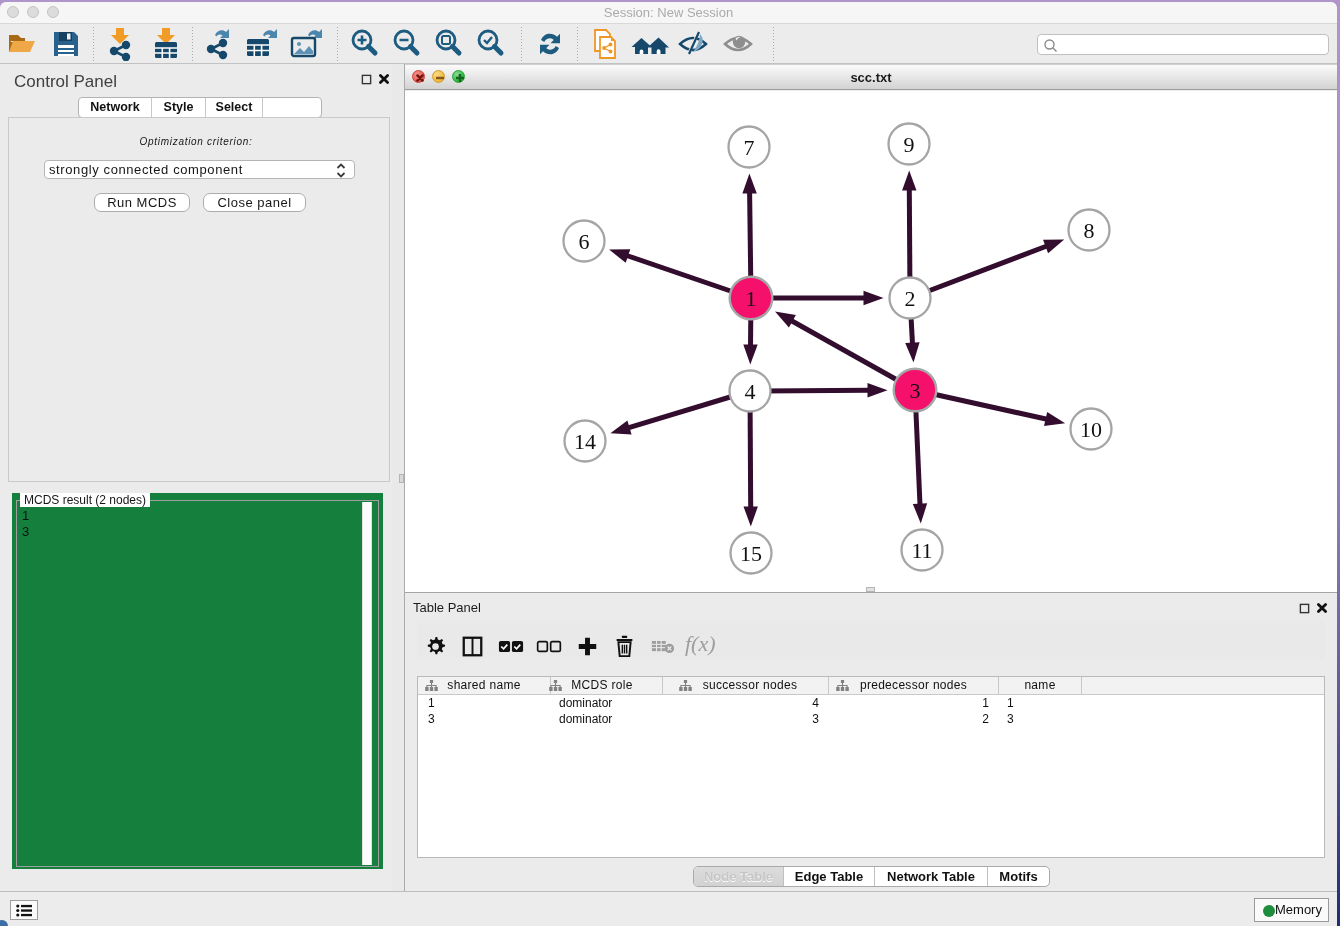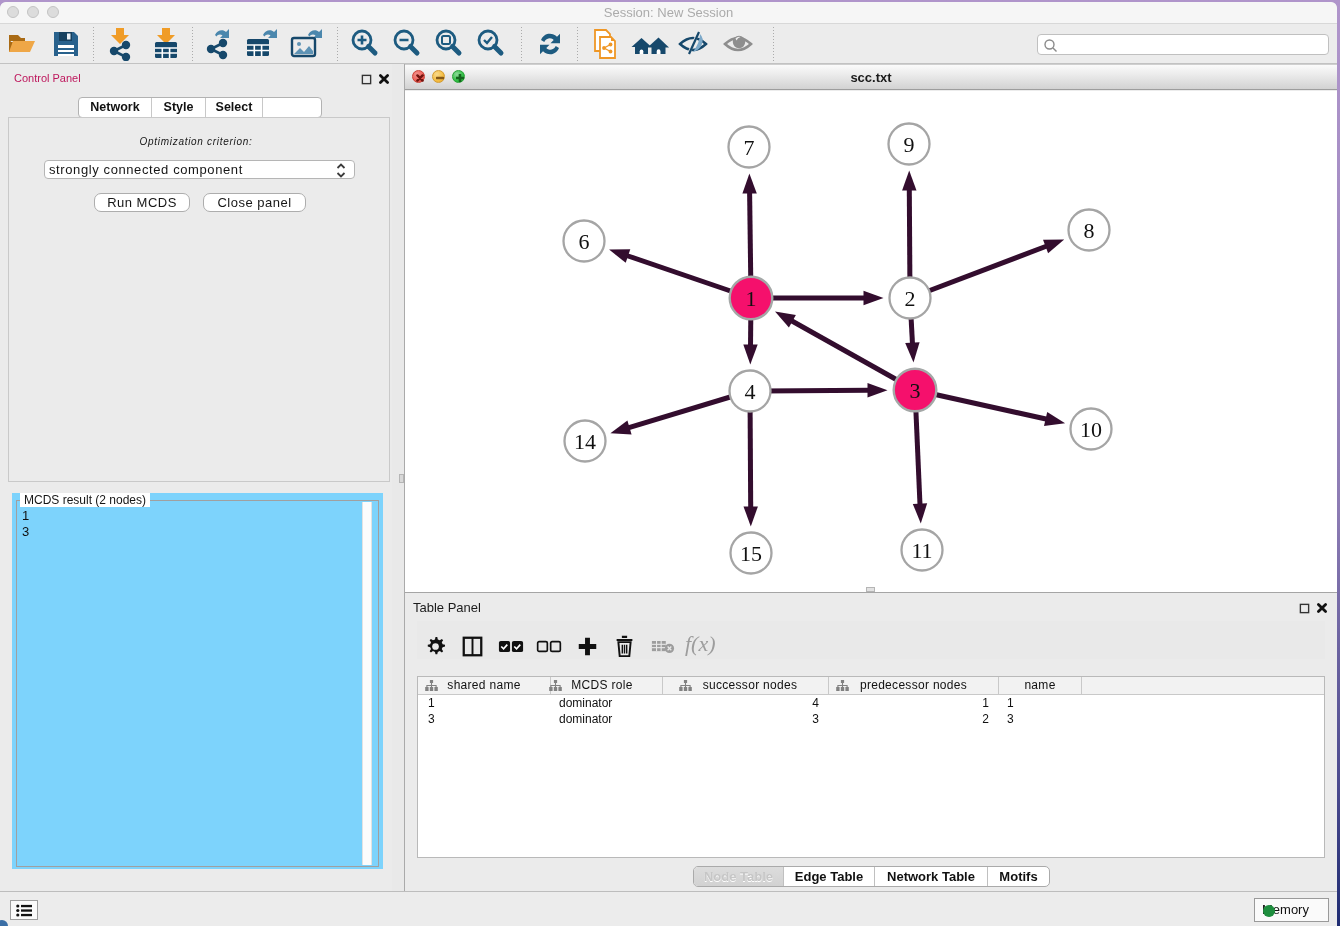--- a/index.html
+++ b/index.html
@@ -24,40 +24,40 @@
 #toolbar { position:absolute; left:0; top:22px; width:1337px; height:40px;
   background:#ececec; border-bottom:1px solid #c2c2c2; }
 .tsep { position:absolute; top:3px; height:34px; width:1px;
   background-image:linear-gradient(#ababab 33%, rgba(0,0,0,0) 0%);
   background-size:1px 3px; background-repeat:repeat-y; }
 .ticon { position:absolute; top:3px; }
 #searchbox { position:absolute; left:1037px; top:10px; width:292px; height:21px;
   background:#fff; border:1px solid #c0c0c0; border-radius:4px; }
 
 #cpanel { position:absolute; left:0; top:62px; width:392px; height:827px; background:#ebebeb; }
-#cp-title { position:absolute; left:14px; top:8px; font-size:11px; color:#be185d; }
+#cp-title { position:absolute; left:14px; top:8px; font-size:17px; color:#404040; }
 .paneico { position:absolute; }
 #cp-tabs { position:absolute; left:78px; top:33px; height:21px; display:flex;
   border:1px solid #b2b2b2; border-radius:4px; background:#fff; overflow:hidden; }
 .cptab { font-size:12.5px; font-weight:bold; color:#111; line-height:19px; text-align:center;
   border-right:1px solid #c8c8c8; }
 .cptab:last-child { border-right:none; background:linear-gradient(#dedede,#d4d4d4);
   color:#c9c9c9; text-shadow:0 1px 0 #fff;margin-top:20px; }
 #cp-content { position:absolute; left:8px; top:53px; width:382px; height:365px;
   border:1px solid #c9c9c9; background:#ebebeb; }
 #optlabel { position:absolute; left:0; top:72px; width:100%; text-align:center;
   font-size:10px; color:#161616; letter-spacing:0.7px;font-style:italic; }
 #optselect { position:absolute; left:44px; top:96px; width:311px; height:19px;
   background:#fff; border:1px solid #b5b5b5; border-radius:4px;
   font-size:13px; color:#161616; line-height:17px; padding-left:4px; letter-spacing:0.6px; }
 .btn { position:absolute; top:129px; height:19px; background:#fff;
   border:1px solid #adadad; border-radius:7px; font-size:13px; color:#161616; letter-spacing:0.5px;
   text-align:center; line-height:17px; }
 #mcdsbox { position:absolute; left:12px; top:429px; width:371px; height:376px;
-  background:#7dd3fc; }
+  background:#15803d; }
 #mcdsborder { position:absolute; left:4px; top:7px; width:363px; height:367px;
   border:1px solid #a0a0a0; }
 #mcdslabel { position:absolute; left:8px; top:0px; background:#fff; padding:0 4px;
   font-size:12px; color:#161616; }
 #mcdstext { position:absolute; left:10px; top:15px; font-size:13px; color:#111;
   line-height:16px; }
 #mcdsscroll { position:absolute; left:350px; top:9px; width:10px; height:363px;
   background:#fcfcfc; border-left:1px solid #e2e2e2; border-right:1px solid #e2e2e2; }
 
 #vdivider { position:absolute; left:392px; top:62px; width:13px; height:827px; background:#e9e9e9; }
@@ -95,21 +95,21 @@
 .btab:first-child { background:linear-gradient(#dcdcdc,#d2d2d2); color:#c6c6c6;
   text-shadow:0 1px 0 #fff; }
 .btab:last-child { border-right:none; }
 
 #statusbar { position:absolute; left:0; top:889px; width:1337px; height:35px;
   background:#ececec; border-top:1px solid #bdbdbd; }
 #listbtn { position:absolute; left:10px; top:8px; width:28px; height:20px;
   background:#fafafa; border:1px solid #9e9e9e; }
 #membtn { position:absolute; left:1254px; top:6px; width:75px; height:24px;
   background:#fafafa; border:1px solid #9a9a9a; font-size:13px; color:#111;
-  line-height:22px; padding-left:7px; }
+  line-height:22px; padding-left:20px; }
 #memdot { position:absolute; left:8px; top:6px; width:12px; height:12px;
   border-radius:50%; background:#1e8e3e; }
 </style>
 </head>
 <body>
 <div id="app">
   <div id="titlebar">
     <div class="tl" style="left:7px;"></div>
     <div class="tl" style="left:27px;"></div>
     <div class="tl" style="left:47px;"></div>

